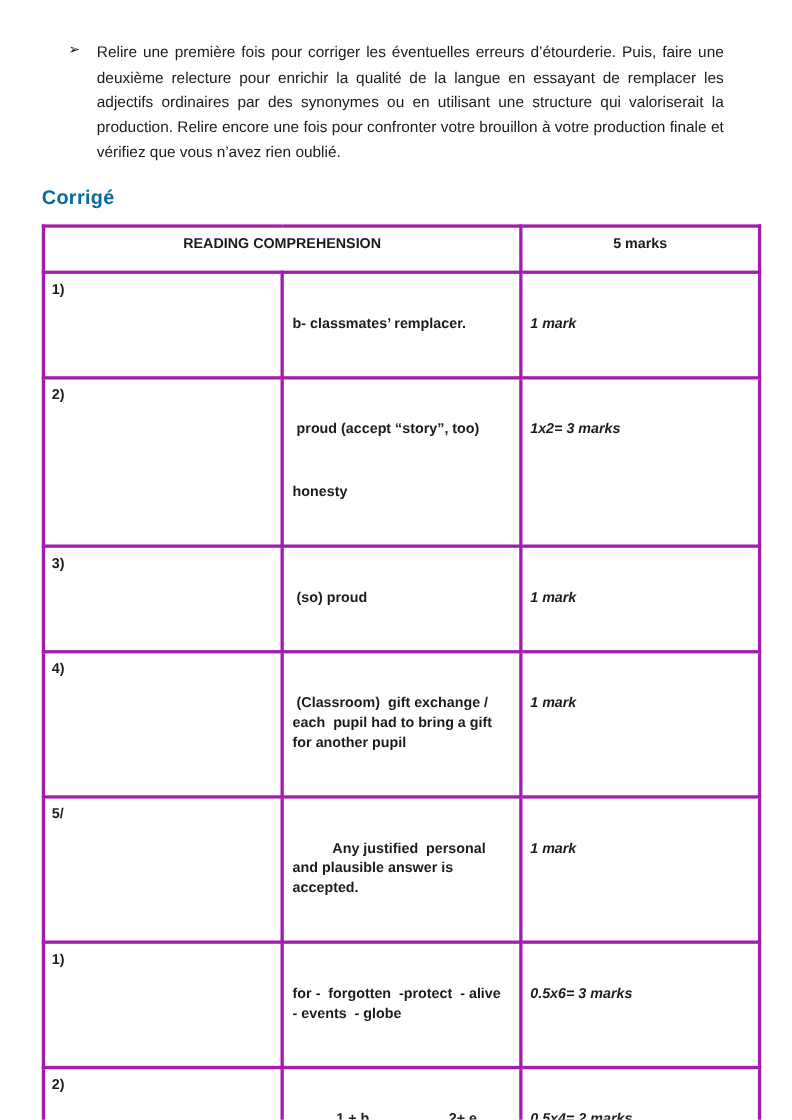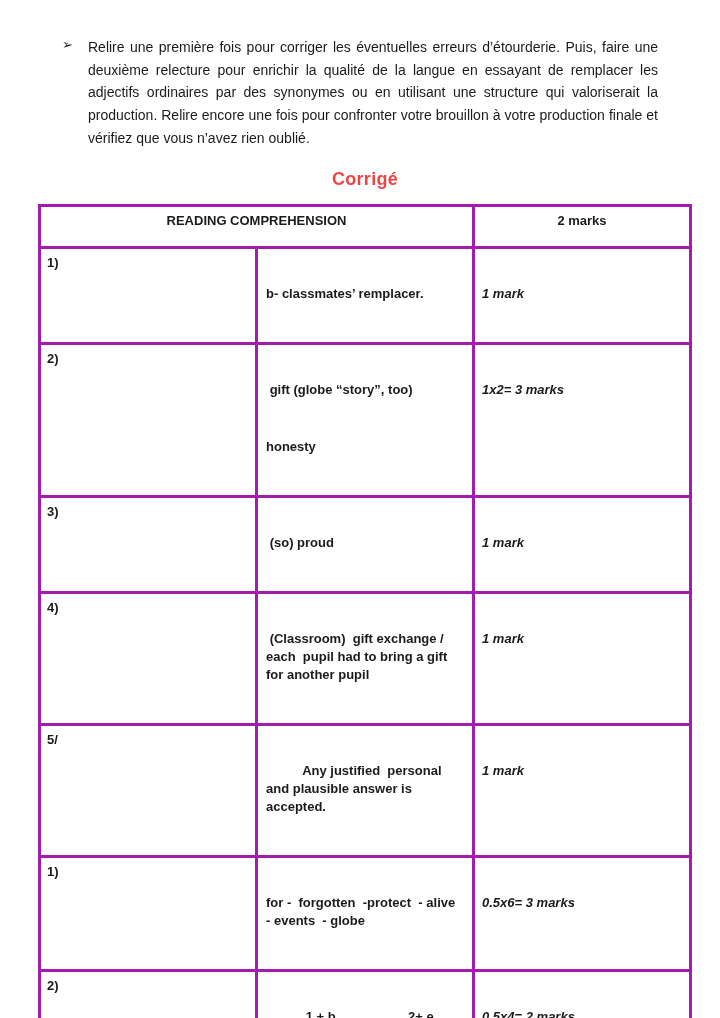--- a/index.html
+++ b/index.html
@@ -28,22 +28,22 @@
   .intro .intro-text {
     flex: 1;
     font-size: 14px;
     line-height: 1.62;
     text-align: justify;
   }
 
   
   .page-title {
     margin-top: 20px;
-    text-align: center;
-    color: #ef4444;
+    text-align: left;
+    color: #0369a1;
     font-size: 18px;
     font-weight: 600;
     letter-spacing: 0.3px;
   }
 
   
   table.answer-table {
     margin-top: 14px;
     border-collapse: collapse;
     width: 654px;
@@ -72,37 +72,37 @@
     <span class="intro-text">Relire une première fois pour corriger les éventuelles erreurs d’étourderie. Puis, faire une deuxième relecture pour enrichir la qualité de la langue en essayant de remplacer les adjectifs ordinaires par des synonymes ou en utilisant une structure qui valoriserait la production. Relire encore une fois pour confronter votre brouillon à votre production finale et vérifiez que vous n’avez rien oublié.</span>
   </div>
 
   <div class="page-title">Corrigé</div>
 
   <table class="answer-table">
 
     <tbody>
         <tr style="height:42px">
       <td class="hdr" colspan="2">READING COMPREHENSION</td>
-      <td class="hdr-marks">2 marks</td>
+      <td class="hdr-marks">5 marks</td>
     </tr>
 
     <tr style="height:45px">
       <td class="num">1)</td>
       <td class="content">
         <span class="line">b- classmates’ remplacer.</span>
       </td>
       <td class="marks">
         <span class="line">1 mark</span>
       </td>
     </tr>
 
     <tr style="height:58px">
       <td class="num">2)</td>
       <td class="content">
-        <span class="line"> gift (globe “story”, too)</span>
+        <span class="line"> proud (accept “story”, too)</span>
         <span class="line">honesty</span>
       </td>
       <td class="marks">
         <span class="line">1x2= 3 marks</span>
       </td>
     </tr>
 
     <tr style="height:42px">
       <td class="num">3)</td>
       <td class="content">

